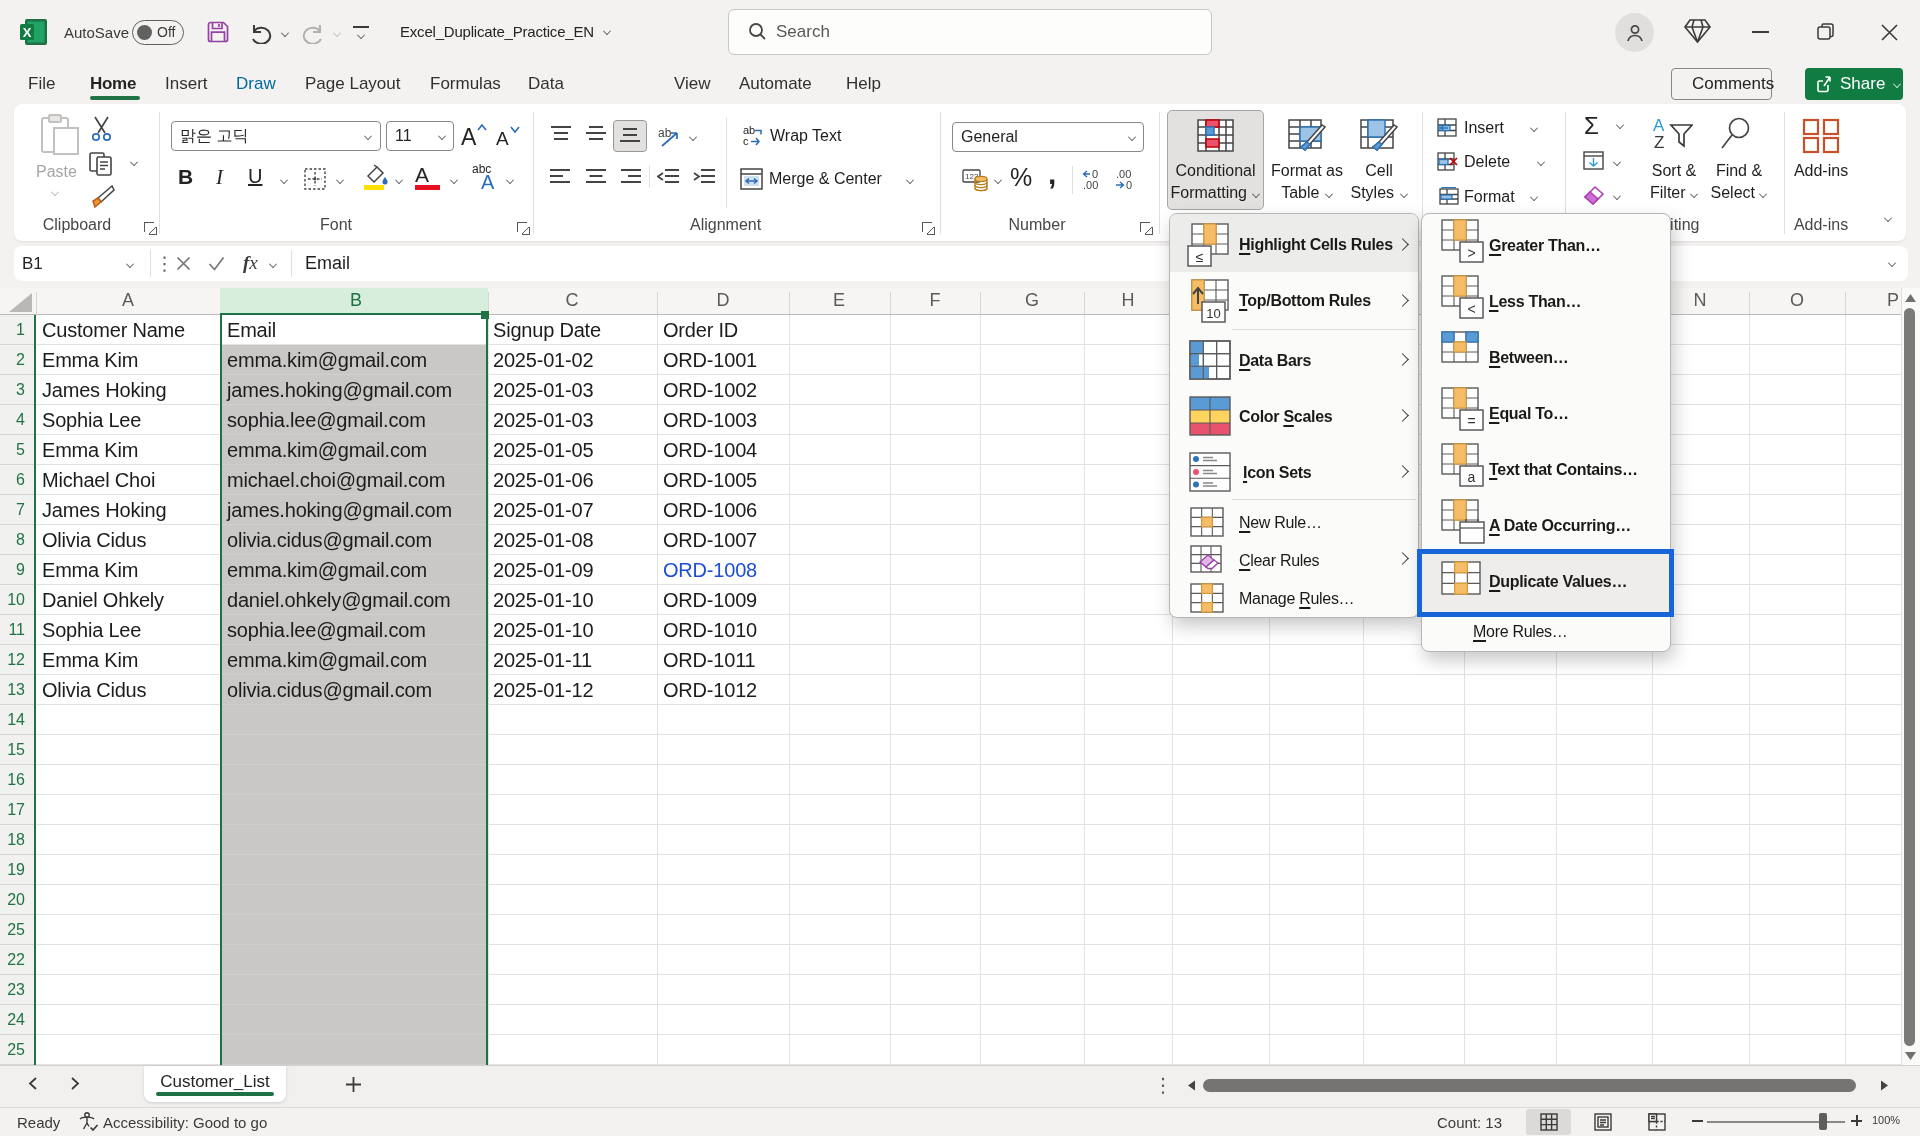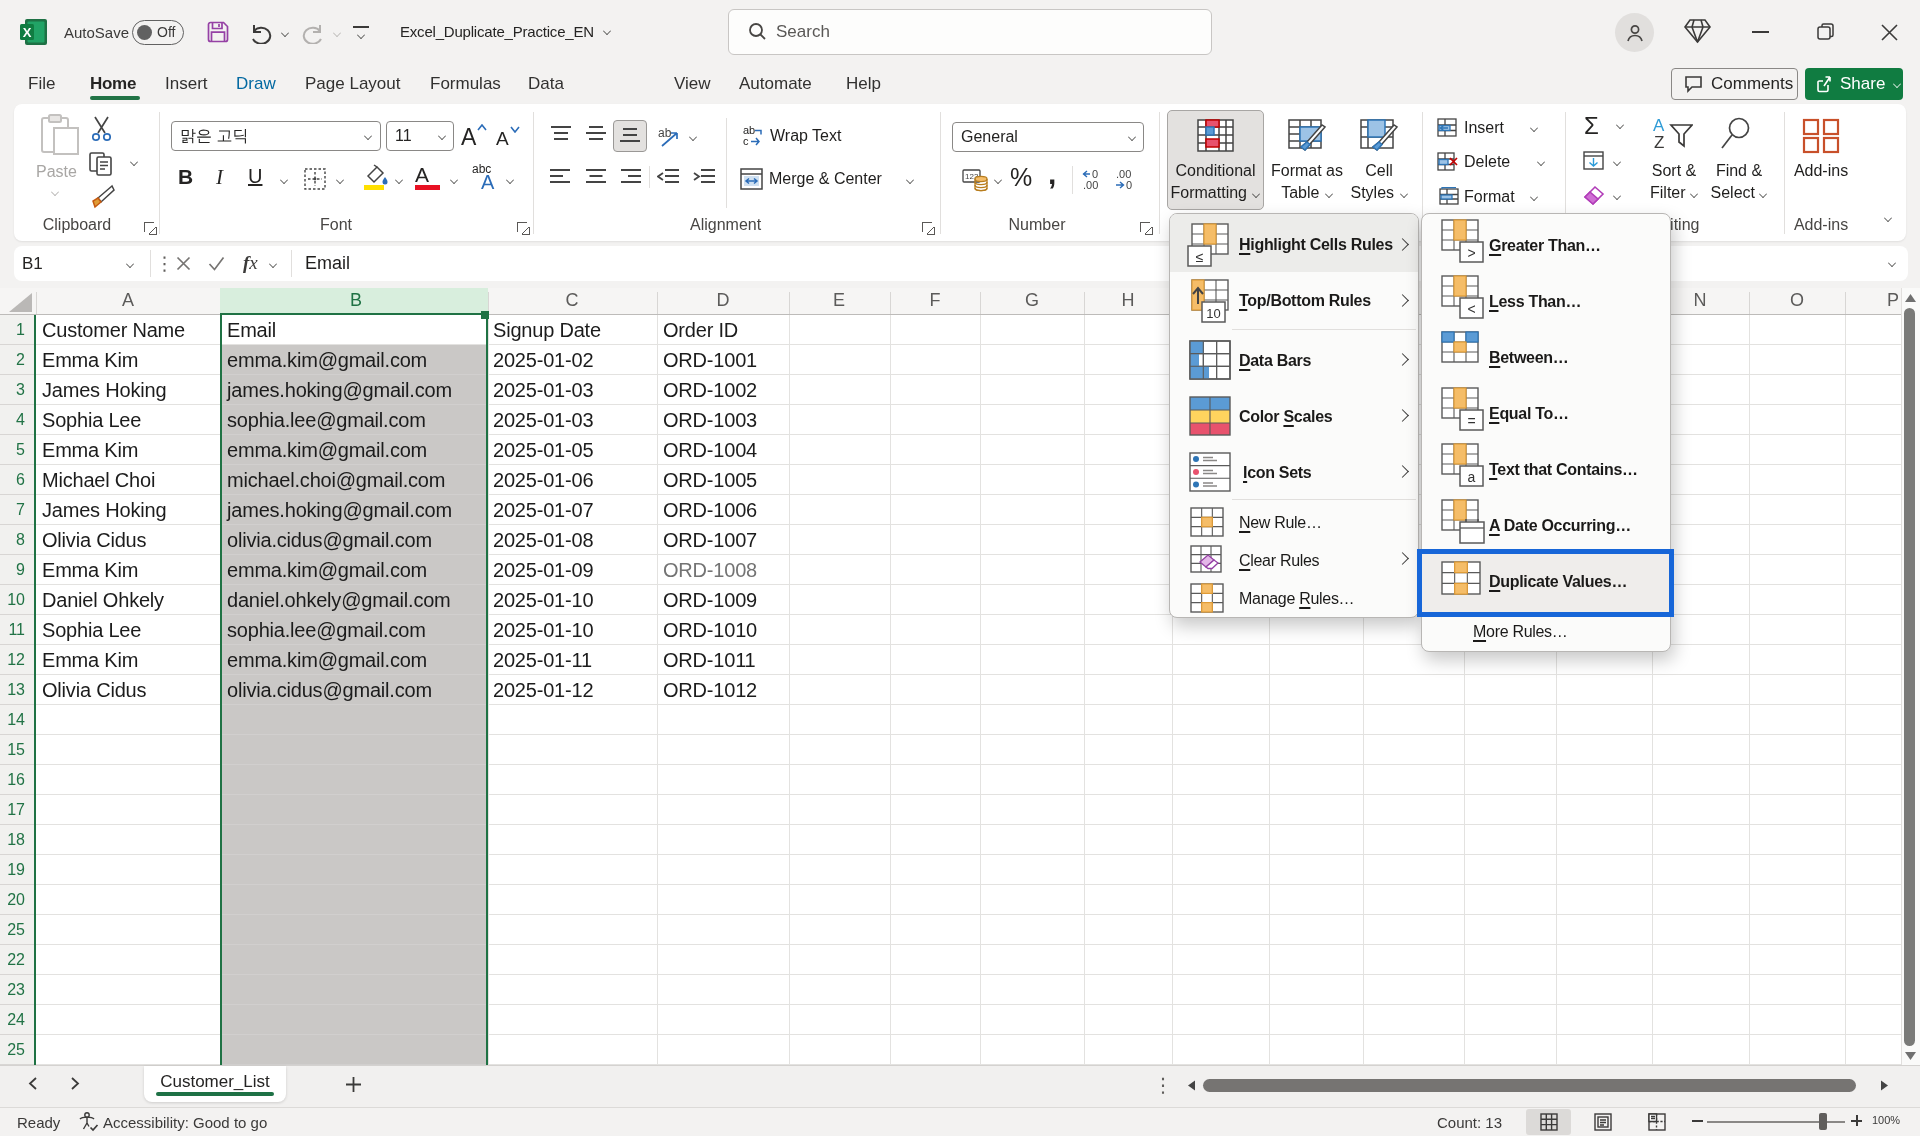--- a/index.html
+++ b/index.html
@@ -85,21 +85,21 @@
 <div class="abs" style="left:90px;top:96px;width:50px;height:4px;background:#217346;border-radius:2px;"></div>
 <div class="abs" style="left:165px;top:74px;font-size:17px;color:#323130;">Insert</div>
 <div class="abs" style="left:236px;top:74px;font-size:17px;color:#0369a1;">Draw</div>
 <div class="abs" style="left:305px;top:74px;font-size:17px;color:#323130;">Page Layout</div>
 <div class="abs" style="left:430px;top:74px;font-size:17px;color:#323130;">Formulas</div>
 <div class="abs" style="left:528px;top:74px;font-size:17px;color:#323130;">Data</div>
 <div class="abs" style="left:593px;top:74px;font-size:17px;color:#323130;margin-top:46px;">Review</div>
 <div class="abs" style="left:674px;top:74px;font-size:17px;color:#323130;">View</div>
 <div class="abs" style="left:739px;top:74px;font-size:17px;color:#323130;">Automate</div>
 <div class="abs" style="left:846px;top:74px;font-size:17px;color:#323130;">Help</div>
-<div class="abs vctr" style="left:1671px;top:68px;width:127px;height:32px;border:1px solid #8a8886;border-radius:4px;padding-left:12px;">
+<div class="abs vctr" style="left:1671px;top:68px;width:101px;height:32px;border:1px solid #8a8886;border-radius:4px;padding-left:12px;">
 <svg width="19" height="18" viewBox="0 0 19 18" fill="none" stroke="#3b3a39" stroke-width="1.6">
       <path d="M2 2 h15 v10 h-9 l-4 4 v-4 h-2 z"></path>
     </svg>
 <span style="font-size:17px;margin-left:8px;color:#252423;">Comments</span>
   </div>
 <div class="abs vctr" style="left:1805px;top:68px;width:98px;height:32px;background:#107c41;border-radius:4px;padding-left:10px;">
 <svg width="18" height="18" viewBox="0 0 18 18" fill="none" stroke="#fff" stroke-width="1.6">
       <path d="M9 11 L15 2 M15 2 h-4.5 M15 2 v4.5"></path>
       <path d="M13 10 v5 a1.5 1.5 0 0 1 -1.5 1.5 h-7 a1.5 1.5 0 0 1 -1.5 -1.5 v-7 A1.5 1.5 0 0 1 4.5 6 H8"></path>
     </svg>
@@ -480,21 +480,21 @@
 <div class="abs" style="left:227px;top:495px;font-size:20px;line-height:30px;color:#1c1c1c;white-space:nowrap;letter-spacing:-.2px;">james.hoking@gmail.com</div>
 <div class="abs" style="left:493px;top:495px;font-size:20px;line-height:30px;color:#1c1c1c;white-space:nowrap;letter-spacing:-.2px;">2025-01-07</div>
 <div class="abs" style="left:663px;top:495px;font-size:20px;line-height:30px;color:#1c1c1c;white-space:nowrap;letter-spacing:-.2px;">ORD-1006</div>
 <div class="abs" style="left:42px;top:525px;font-size:20px;line-height:30px;color:#1c1c1c;white-space:nowrap;letter-spacing:-.2px;">Olivia Cidus</div>
 <div class="abs" style="left:227px;top:525px;font-size:20px;line-height:30px;color:#1c1c1c;white-space:nowrap;letter-spacing:-.2px;">olivia.cidus@gmail.com</div>
 <div class="abs" style="left:493px;top:525px;font-size:20px;line-height:30px;color:#1c1c1c;white-space:nowrap;letter-spacing:-.2px;">2025-01-08</div>
 <div class="abs" style="left:663px;top:525px;font-size:20px;line-height:30px;color:#1c1c1c;white-space:nowrap;letter-spacing:-.2px;">ORD-1007</div>
 <div class="abs" style="left:42px;top:555px;font-size:20px;line-height:30px;color:#1c1c1c;white-space:nowrap;letter-spacing:-.2px;">Emma Kim</div>
 <div class="abs" style="left:227px;top:555px;font-size:20px;line-height:30px;color:#1c1c1c;white-space:nowrap;letter-spacing:-.2px;">emma.kim@gmail.com</div>
 <div class="abs" style="left:493px;top:555px;font-size:20px;line-height:30px;color:#1c1c1c;white-space:nowrap;letter-spacing:-.2px;">2025-01-09</div>
-<div class="abs" style="left:663px;top:555px;font-size:20px;line-height:30px;color:#737373;white-space:nowrap;letter-spacing:-.2px;">ORD-1008</div>
+<div class="abs" style="left:663px;top:555px;font-size:20px;line-height:30px;color:#1d4ed8;white-space:nowrap;letter-spacing:-.2px;">ORD-1008</div>
 <div class="abs" style="left:42px;top:585px;font-size:20px;line-height:30px;color:#1c1c1c;white-space:nowrap;letter-spacing:-.2px;">Daniel Ohkely</div>
 <div class="abs" style="left:227px;top:585px;font-size:20px;line-height:30px;color:#1c1c1c;white-space:nowrap;letter-spacing:-.2px;">daniel.ohkely@gmail.com</div>
 <div class="abs" style="left:493px;top:585px;font-size:20px;line-height:30px;color:#1c1c1c;white-space:nowrap;letter-spacing:-.2px;">2025-01-10</div>
 <div class="abs" style="left:663px;top:585px;font-size:20px;line-height:30px;color:#1c1c1c;white-space:nowrap;letter-spacing:-.2px;">ORD-1009</div>
 <div class="abs" style="left:42px;top:615px;font-size:20px;line-height:30px;color:#1c1c1c;white-space:nowrap;letter-spacing:-.2px;">Sophia Lee</div>
 <div class="abs" style="left:227px;top:615px;font-size:20px;line-height:30px;color:#1c1c1c;white-space:nowrap;letter-spacing:-.2px;">sophia.lee@gmail.com</div>
 <div class="abs" style="left:493px;top:615px;font-size:20px;line-height:30px;color:#1c1c1c;white-space:nowrap;letter-spacing:-.2px;">2025-01-10</div>
 <div class="abs" style="left:663px;top:615px;font-size:20px;line-height:30px;color:#1c1c1c;white-space:nowrap;letter-spacing:-.2px;">ORD-1010</div>
 <div class="abs" style="left:42px;top:645px;font-size:20px;line-height:30px;color:#1c1c1c;white-space:nowrap;letter-spacing:-.2px;">Emma Kim</div>
 <div class="abs" style="left:227px;top:645px;font-size:20px;line-height:30px;color:#1c1c1c;white-space:nowrap;letter-spacing:-.2px;">emma.kim@gmail.com</div>

